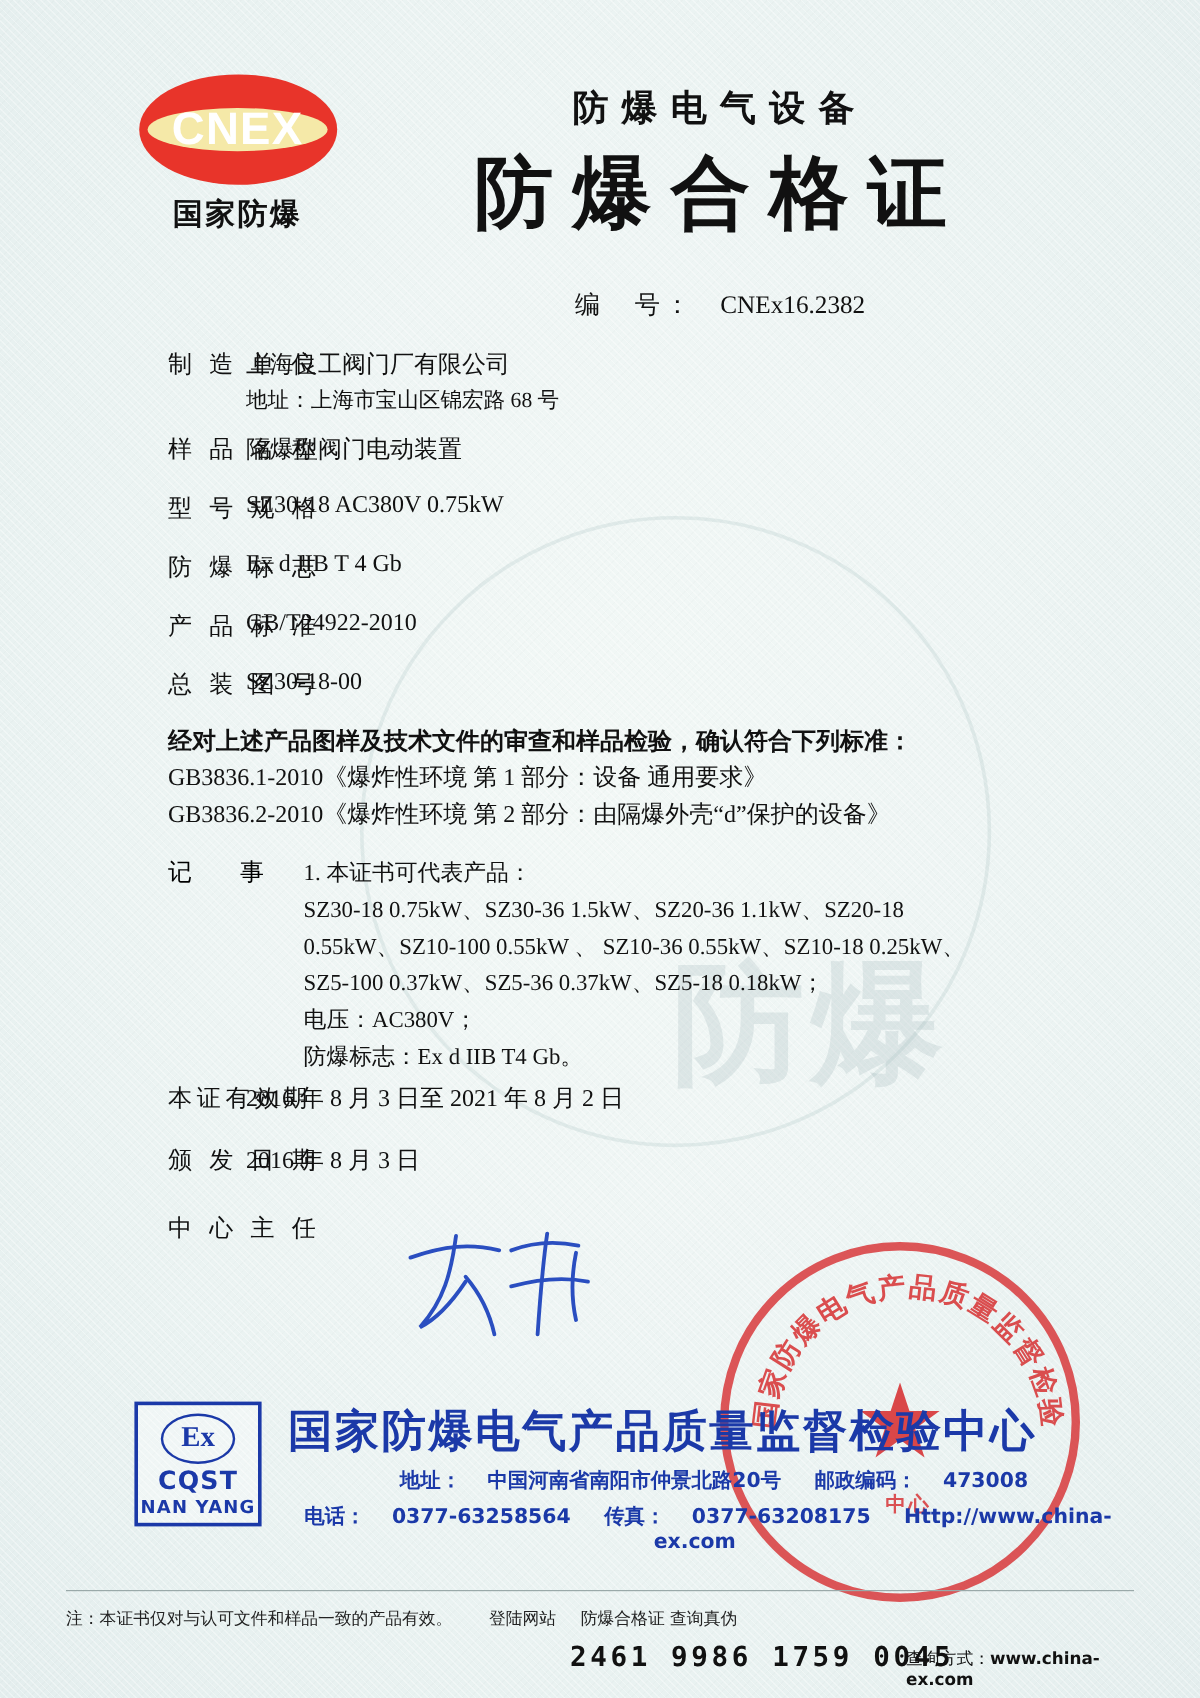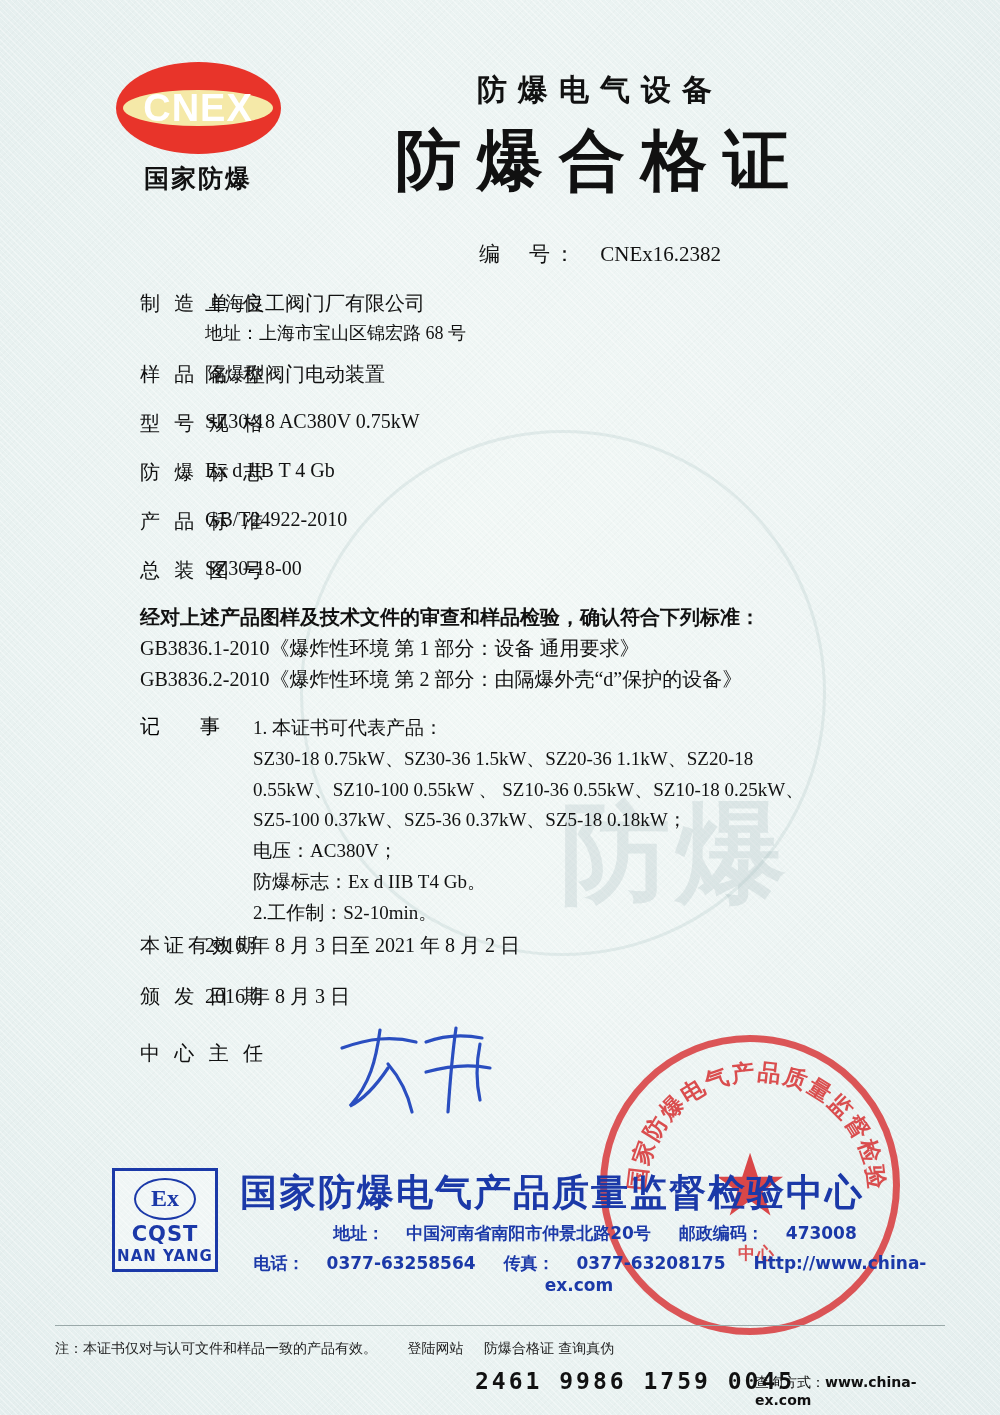--- a/index.html
+++ b/index.html
@@ -469,21 +469,20 @@
 
     <div class="notes-row">
       <div class="label">记　事</div>
       <div class="notes-body">
         <div>1. 本证书可代表产品：</div>
         <div>SZ30-18  0.75kW、SZ30-36  1.5kW、SZ20-36  1.1kW、SZ20-18</div>
         <div>0.55kW、SZ10-100 0.55kW 、 SZ10-36 0.55kW、SZ10-18 0.25kW、</div>
         <div>SZ5-100 0.37kW、SZ5-36 0.37kW、SZ5-18 0.18kW；</div>
         <div>电压：AC380V；</div>
         <div>防爆标志：Ex d IIB T4 Gb。</div>
-        <div>2.工作制：S2-10min。</div>
       </div>
     </div>
 
     <div class="row" style="margin-top:4px">
       <div class="label">本证有效期</div>
       <div class="value">2016 年 8 月 3 日至 2021 年 8 月 2 日</div>
     </div>
 
     <div class="row" style="margin-top:24px">
       <div class="label">颁 发 日 期</div>

